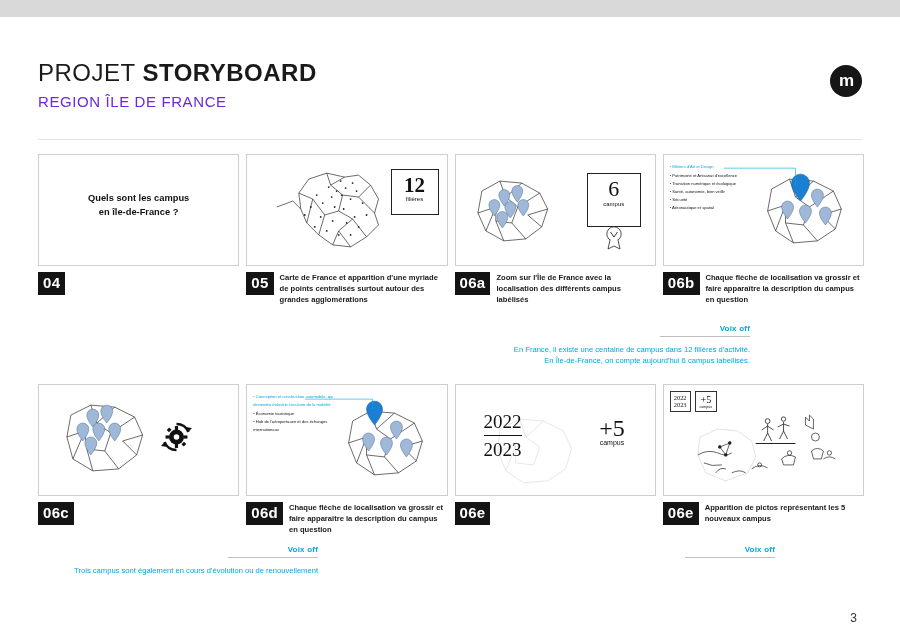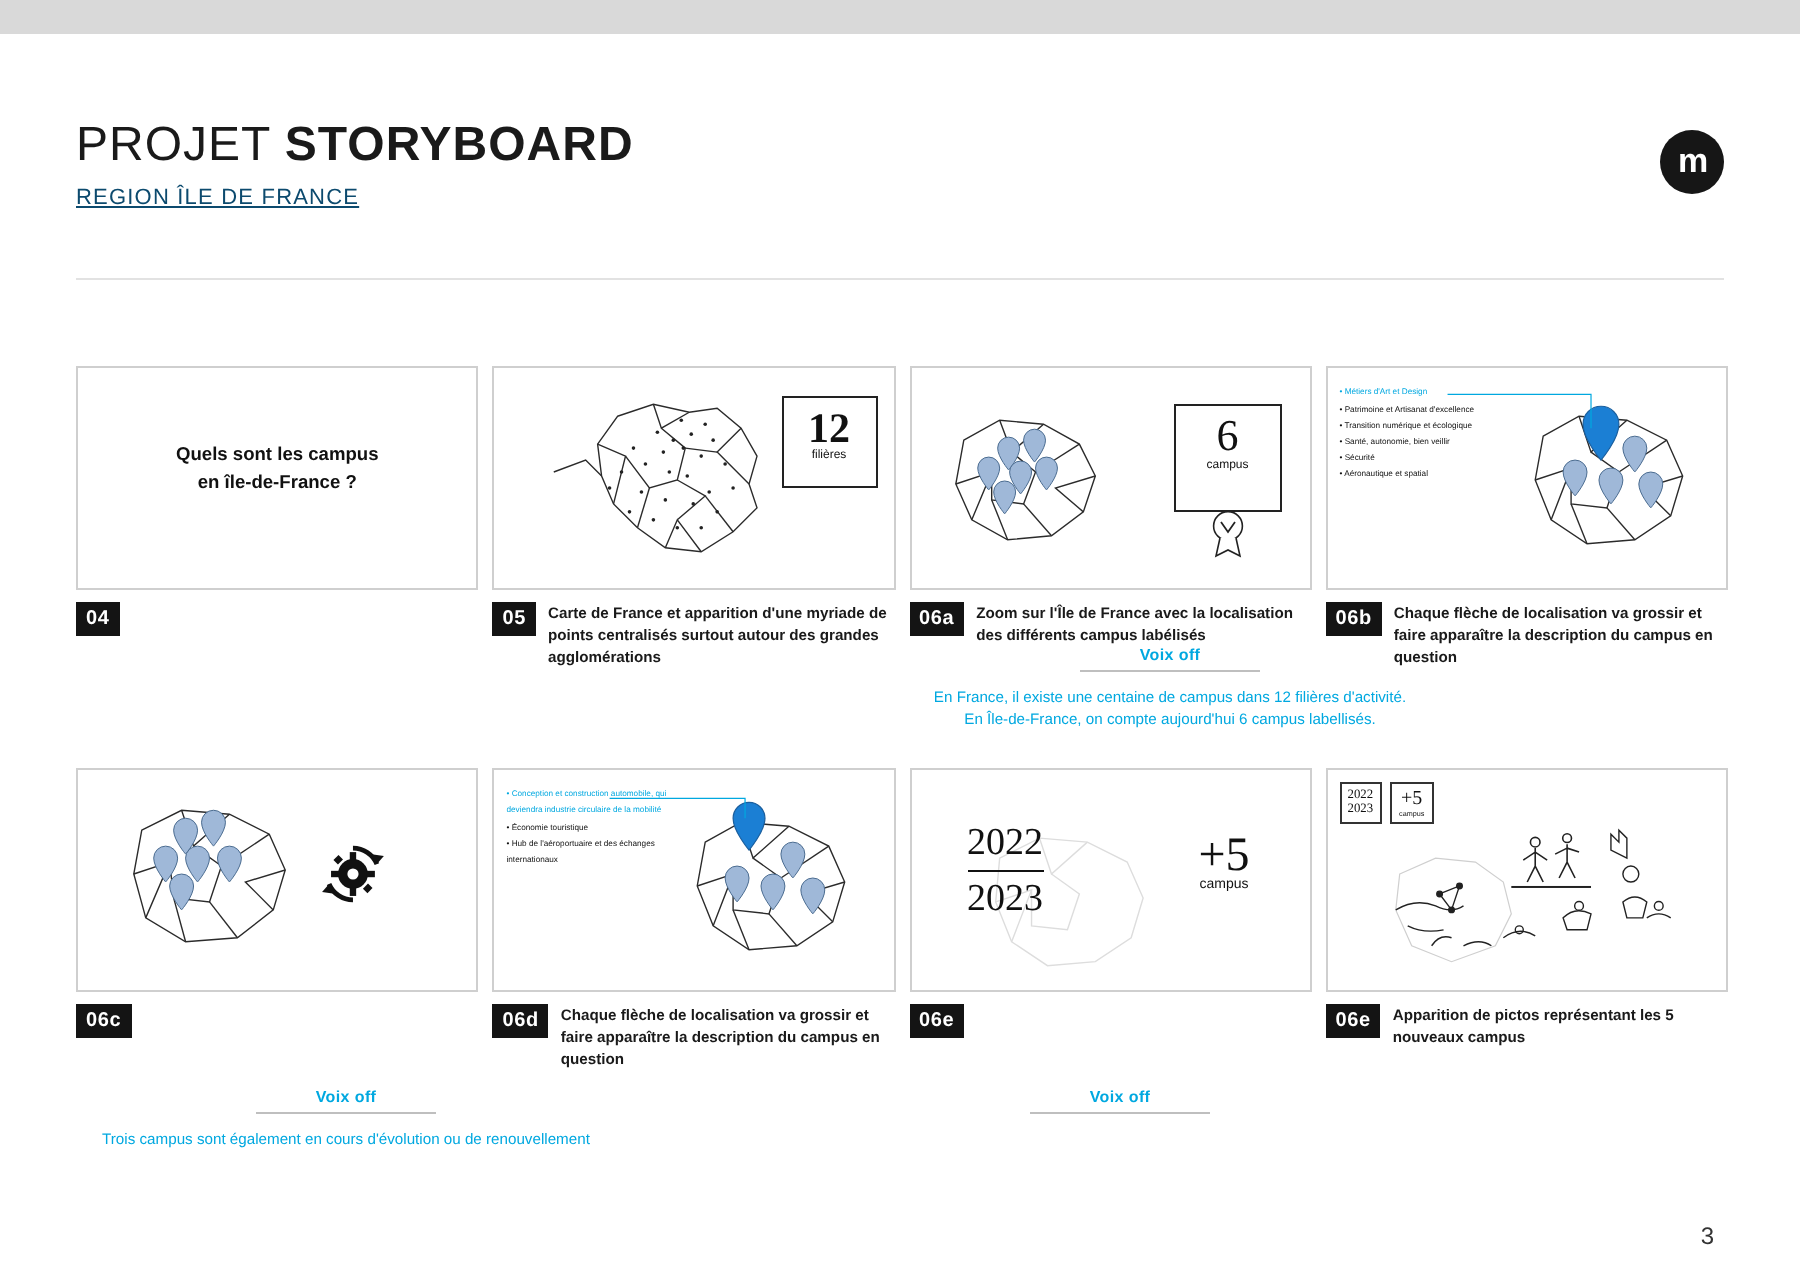--- a/index.html
+++ b/index.html
@@ -29,24 +29,23 @@
     letter-spacing: 0.5px;
     color: #1a1a1a;
     font-weight: 400;
     white-space: nowrap;
   }
   .title b {
     font-weight: 700;
   }
   .subtitle {
     margin-top: 6px;
-    font-size: 11px;
+    font-size: 15px;
     letter-spacing: 0.6px;
-    color: #0c4a6e;
-    text-decoration: underline;
+    color: #6d28d9;
   }
   .logo {
     position: absolute;
     right: 38px;
     top: 48px;
     width: 32px;
     height: 32px;
     border-radius: 50%;
     background: #161616;
     color: #fff;
@@ -66,21 +65,21 @@
     background: #e2e2e2;
   }
   
   .row {
     position: absolute;
     left: 38px;
     width: 824px;
     display: flex;
     gap: 9px;
   }
-  .row1 { top: 166px; justify-content: space-between; }
+  .row1 { top: 137px; justify-content: space-between; }
   .row2 { top: 367px; }
   .cell {
     width: 200px;
     position: relative;
   }
   .frame {
     position: relative;
     width: 100%;
     height: 110px;
     border: 1px solid #cfcfcf;
@@ -90,37 +89,37 @@
   .capt {
     display: flex;
     gap: 6px;
     margin-top: 6px;
     align-items: flex-start;
   }
   .numbox {
     flex: 0 0 auto;
     background: #141414;
     color: #fff;
-    font-size: 10px;
+    font-size: 15px;
     font-weight: 700;
     padding: 3px 5px;
     line-height: 1.1;
     letter-spacing: 0.3px;
   }
   .capttext {
     font-size: 7.6px;
     line-height: 1.42;
     color: #1a1a1a;
     padding-top: 1px;
     font-weight: bold;
   }
   
   .voix {
     position: absolute;
-    text-align: center;
+    text-align: right;
   }
   .voixlabel {
     font-size: 8px;
     font-weight: 700;
     color: #00a8e0;
     letter-spacing: 0.2px;
     padding-bottom: 3px;
     border-bottom: 1px solid #bfbfbf;
     display: inline-block;
     min-width: 90px;

